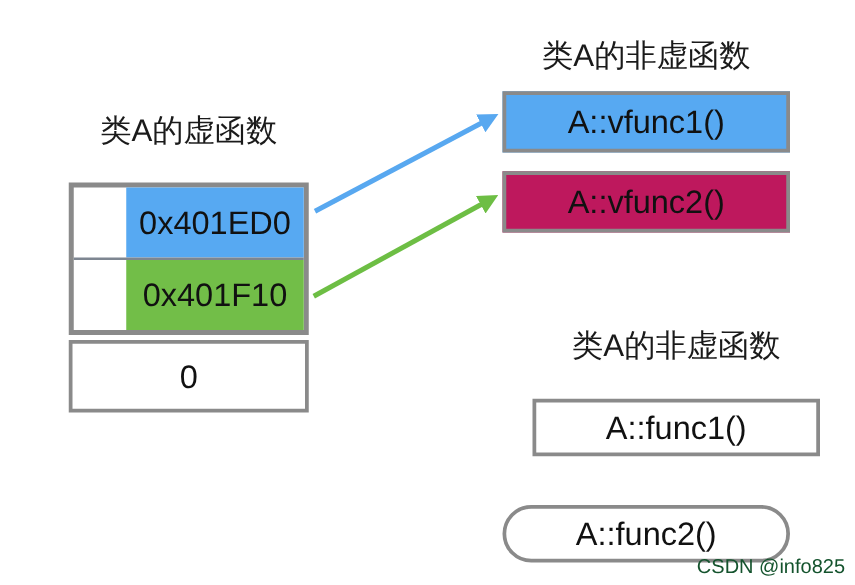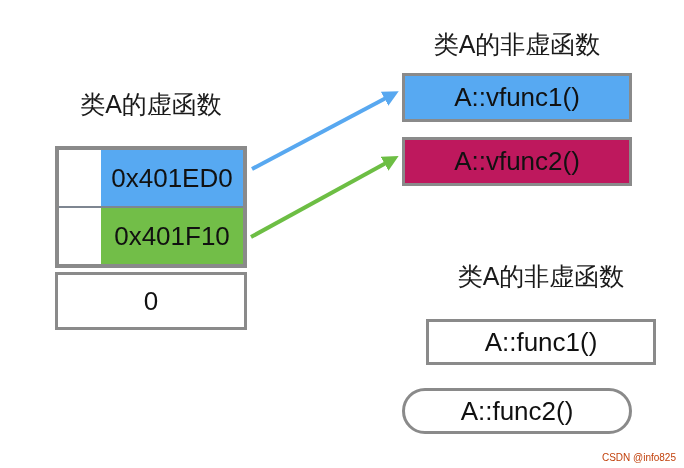--- a/index.html
+++ b/index.html
@@ -73,37 +73,37 @@
     box-sizing: border-box;
     display: flex;
     align-items: center;
     justify-content: center;
     font-size: 26px;
     color: #111111;
   }
   #vfunc1-box { top: 73px; }
   #vfunc2-box { top: 137px; }
   #func1-box  { top: 319px; height: 46px; }
-  #func2-box  { top: 388px; height: 46px; border-radius: 23px; }
+  #func2-box  { top: 404px; height: 46px; border-radius: 23px; }
 
   #arrow-layer {
     position: absolute;
     left: 0;
     top: 0;
     width: 684px;
     height: 468px;
     pointer-events: none;
   }
 
   .watermark {
     position: absolute;
     right: 8px;
     bottom: 5px;
-    font-size: 10px;
-    color: #c2410c;
+    font-size: 16px;
+    color: #14532d;
   }
 </style>
 </head>
 <body>
 
 <svg id="arrow-layer" viewBox="0 0 684 468" xmlns="http://www.w3.org/2000/svg">
   <defs>
     <marker id="head-blue" viewBox="0 0 10 10" refX="1" refY="5" markerWidth="4" markerHeight="4" orient="auto-start-reverse">
       <path d="M0,0 L10,5 L0,10 z" fill="#58a8f0"></path>
     </marker>

